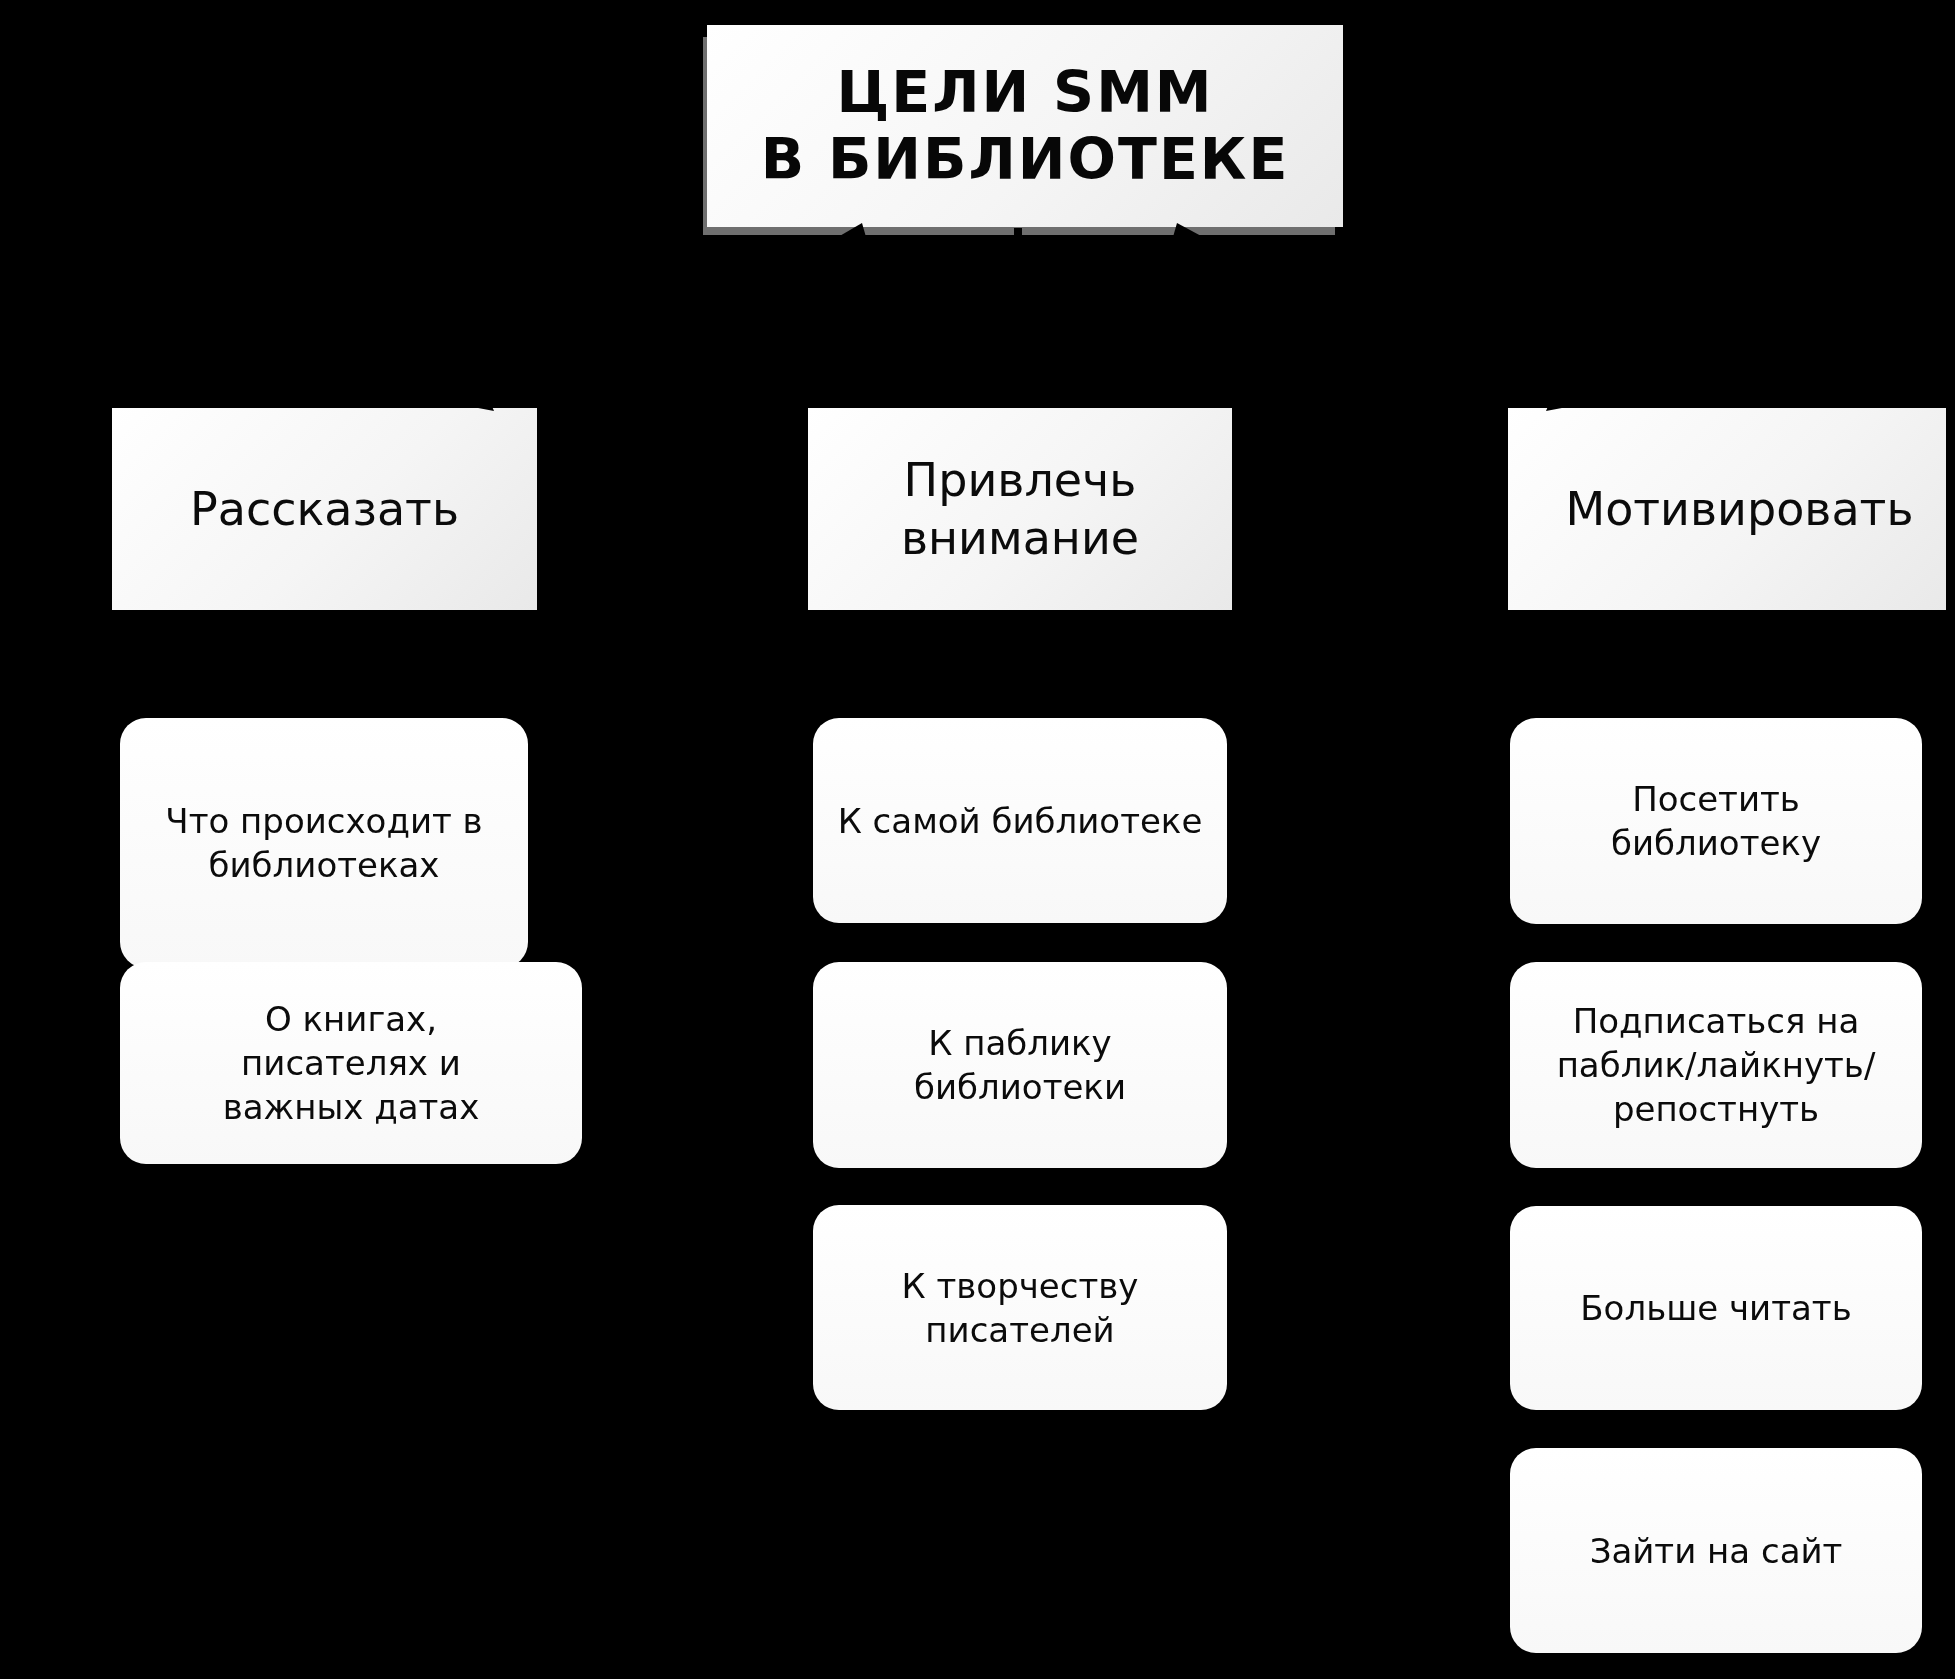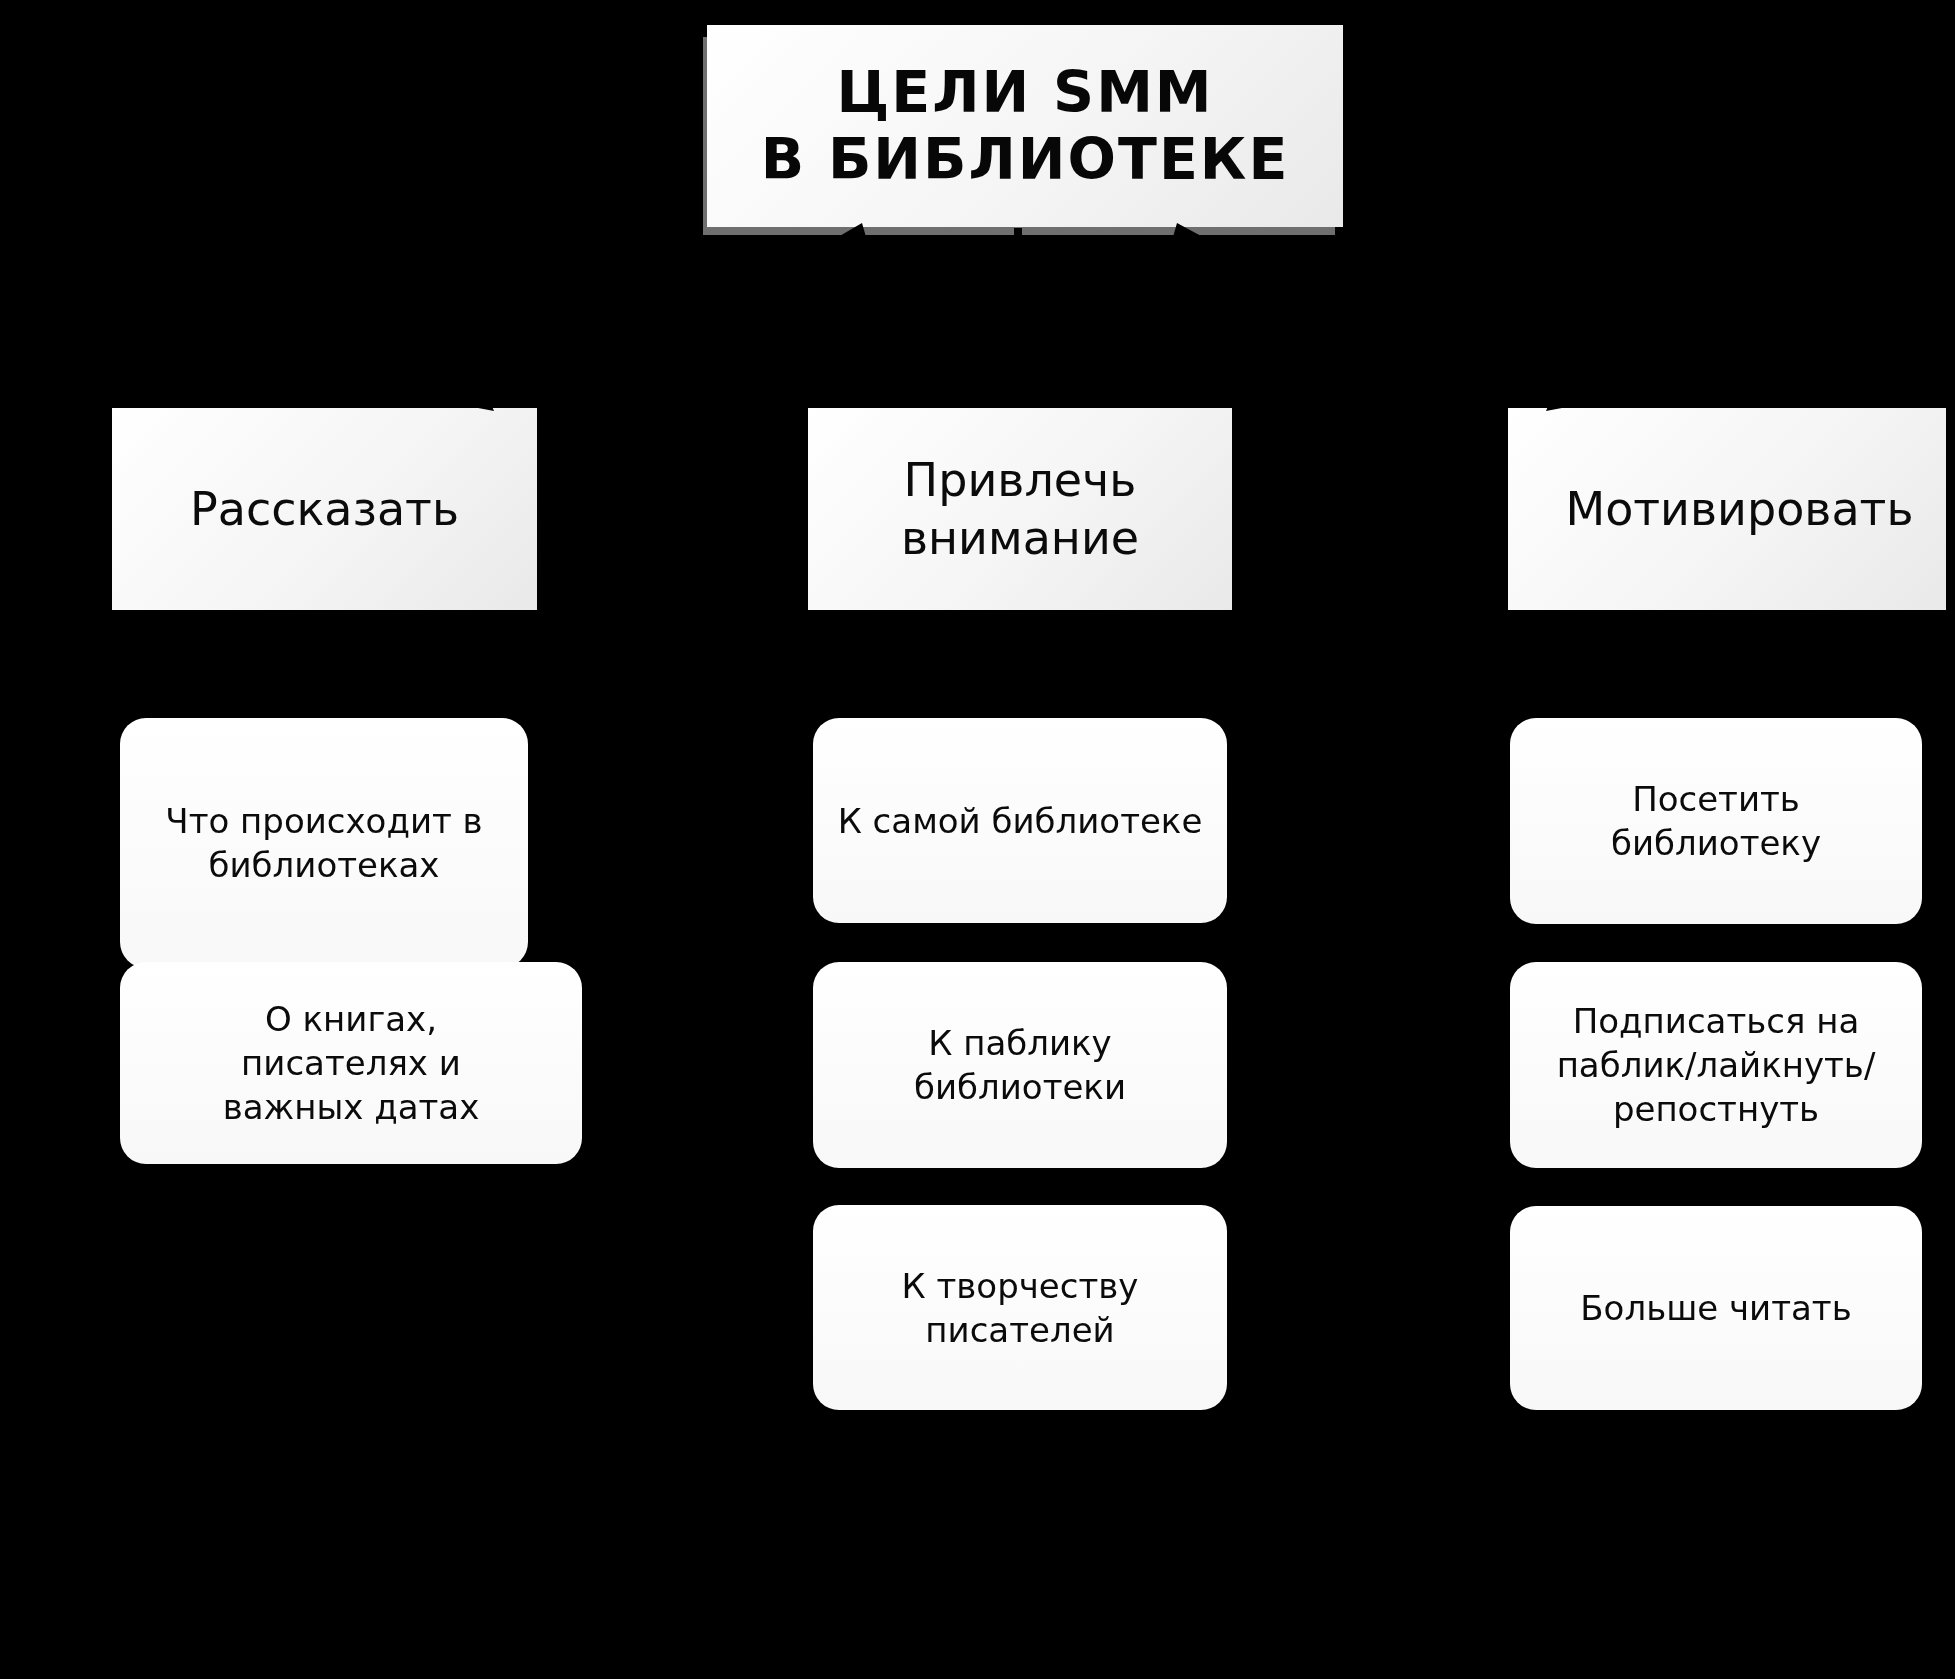--- a/index.html
+++ b/index.html
@@ -80,20 +80,23 @@
 библиотеку</div>
   </div>
   <div class="round" style="left:1510px;top:962px;width:412px;height:206px;">
     <div class="txt item-txt">Подписаться на
 паблик/лайкнуть/
 репостнуть</div>
   </div>
   <div class="round" style="left:1510px;top:1206px;width:412px;height:204px;">
     <div class="txt item-txt">Больше читать</div>
   </div>
+  <div class="round" style="left:1510px;top:1448px;width:412px;height:205px;">
+    <div class="txt item-txt">Зайти на сайт</div>
+  </div>
 
   <svg class="overlay" width="1955" height="1679" viewBox="0 0 1955 1679">
     <polygon points="838,237 862,223 866,237" fill="#000"></polygon>
     <polygon points="1177,223 1203,237 1173,237" fill="#000"></polygon>
     <rect x="1014" y="228" width="8" height="14" fill="#000"></rect>
     <polygon points="426,399 486,392 494,411 457,404" fill="#000"></polygon>
     <rect x="1015" y="388" width="6" height="19" fill="#000"></rect>
     <polygon points="1614,399 1554,392 1546,411 1583,404" fill="#000"></polygon>
   </svg>
 

